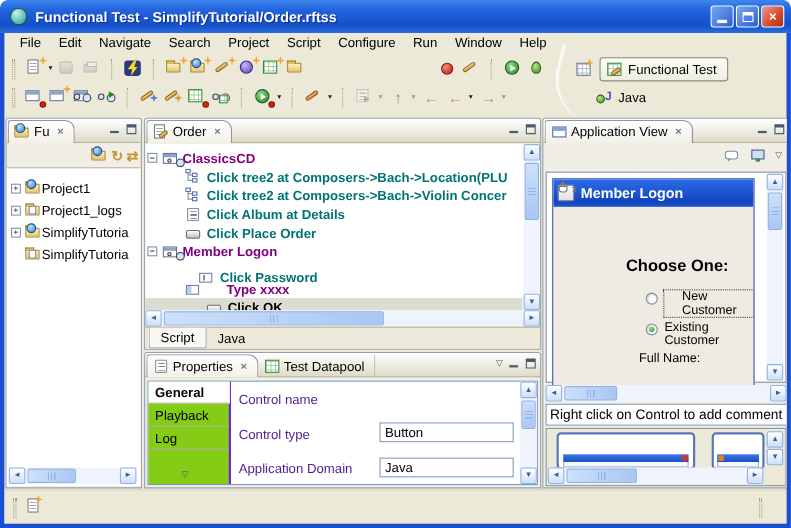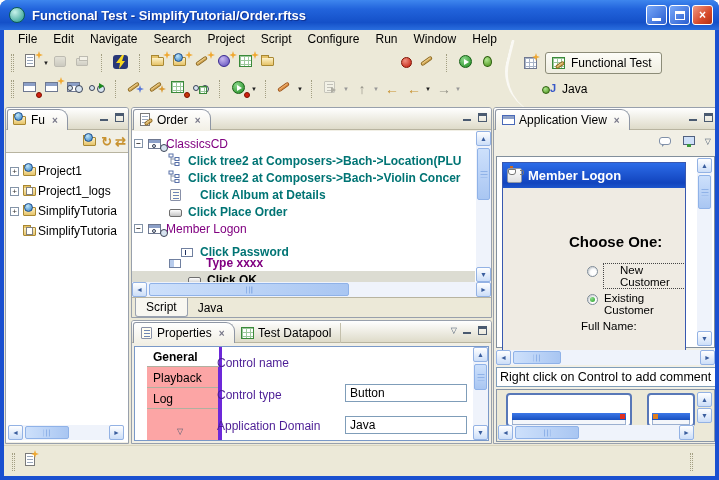--- a/index.html
+++ b/index.html
@@ -120,33 +120,33 @@
   
   .tree { position:absolute; left:0; right:0; top:44px; bottom:1px; background:#fff; border-top:1px solid #B8B4A0; }
   .trow-item { position:absolute; left:2px; right:0; height:18px; display:flex; align-items:center; font-size:12px; white-space:nowrap; overflow:hidden; }
   .xbox { width:9px; height:9px; border:1px solid #8494A8; background:#fff; font-size:8px; line-height:7px; text-align:center; margin:0 4px 0 2px; flex:none; color:#333; }
   .xbox.hid { visibility:hidden; }
   .ltool { position:absolute; left:0; right:2px; top:22px; height:22px; display:flex; justify-content:flex-end; align-items:center; gap:3px; }
 
   
   .srow { position:absolute; left:0; right:16px; height:17px; display:flex; align-items:center;
     font-size:12px; font-weight:bold; white-space:nowrap; overflow:hidden; }
-  .c-obj { color:#800080; font-weight:normal; }
+  .c-obj { color:#800080; font-weight:bold; }
   .c-act { color:#007474;text-align:center; }
   .c-typ { color:#800080; }
   .c-sel { color:#000; }
   .rowsel { background:#DCDCD2; }
   .btabs { position:absolute; left:0; right:0; bottom:0; height:20px; background:#ECE9D8; border-top:1px solid #B8B4A0;
     display:flex; align-items:stretch; padding-left:3px; font-size:12px; }
   .btab { padding:2px 10px 0 10px; border:1px solid #9AA2B0; border-top:none; background:#F8F7F1; border-radius:0 0 3px 3px; }
   .btab.off { border:none; background:none; padding-top:3px; }
 
   
   .pbox { position:absolute; left:2px; top:25px; width:355px; height:95px; border:1px solid #7A99C8; background:#fff; }
-  .pcol { position:absolute; left:12px; top:0; bottom:0; width:75px; background:#fca5a5; border-right:4px solid #6d28d9; }
+  .pcol { position:absolute; left:0; top:0; bottom:0; width:75px; background:#84cc16; border-right:2px solid #6d28d9; }
   .ptab { position:absolute; left:0; right:0; height:20px; display:flex; align-items:center; padding-left:6px;
     font-size:12px; border-bottom:1px solid #B0B0A0; }
   .ptab.sel { background:#fff; font-weight:bold; margin-right:-1px; }
   .pfield-label { position:absolute; font-size:12px; color:#4c1d95; }
   .pinput { position:absolute; width:122px; height:18px; border:1px solid #7F9DB9; background:#fff; font-size:12px;
     font-family:"Liberation Sans",sans-serif; padding:0 4px; }
   .coltri { position:absolute; left:30px; bottom:4px; font-size:8px; color:#4A5A70; }
 
   
   .app-area { position:absolute; left:2px; top:48px; width:219px; height:192px; background:#fff; border:1px solid #828F9C; }
@@ -455,21 +455,21 @@
         </div>
         <div class="srow" style="top:38px;padding-left:36px;">
           <span class="icn"><svg width="14" height="14">
                 <path d="M3 3v8h4M3 6h4" stroke="#8894A8" fill="none"></path>
                 <rect x="1" y="1" width="4" height="3" fill="#fff" stroke="#5870A8"></rect>
                 <rect x="7" y="4.5" width="4" height="3" fill="#fff" stroke="#5870A8"></rect>
                 <rect x="7" y="9.5" width="4" height="3" fill="#fff" stroke="#5870A8"></rect>
               </svg></span>
           <span class="c-act" style="margin-left:4px;">Click tree2 at Composers-&gt;Bach-&gt;Violin Concer</span>
         </div>
-        <div class="srow" style="top:55px;padding-left:36px;gap:12px;">
+        <div class="srow" style="top:55px;padding-left:36px;">
           <span class="icn">
               <i class="lstic"></i>
             </span>
           <span class="c-act" style="margin-left:4px;">Click Album at Details</span>
         </div>
         <div class="srow" style="top:72px;padding-left:36px;">
           <span class="icn">
               <i class="btnic"></i>
             </span>
           <span class="c-act" style="margin-left:4px;">Click Place Order</span>

